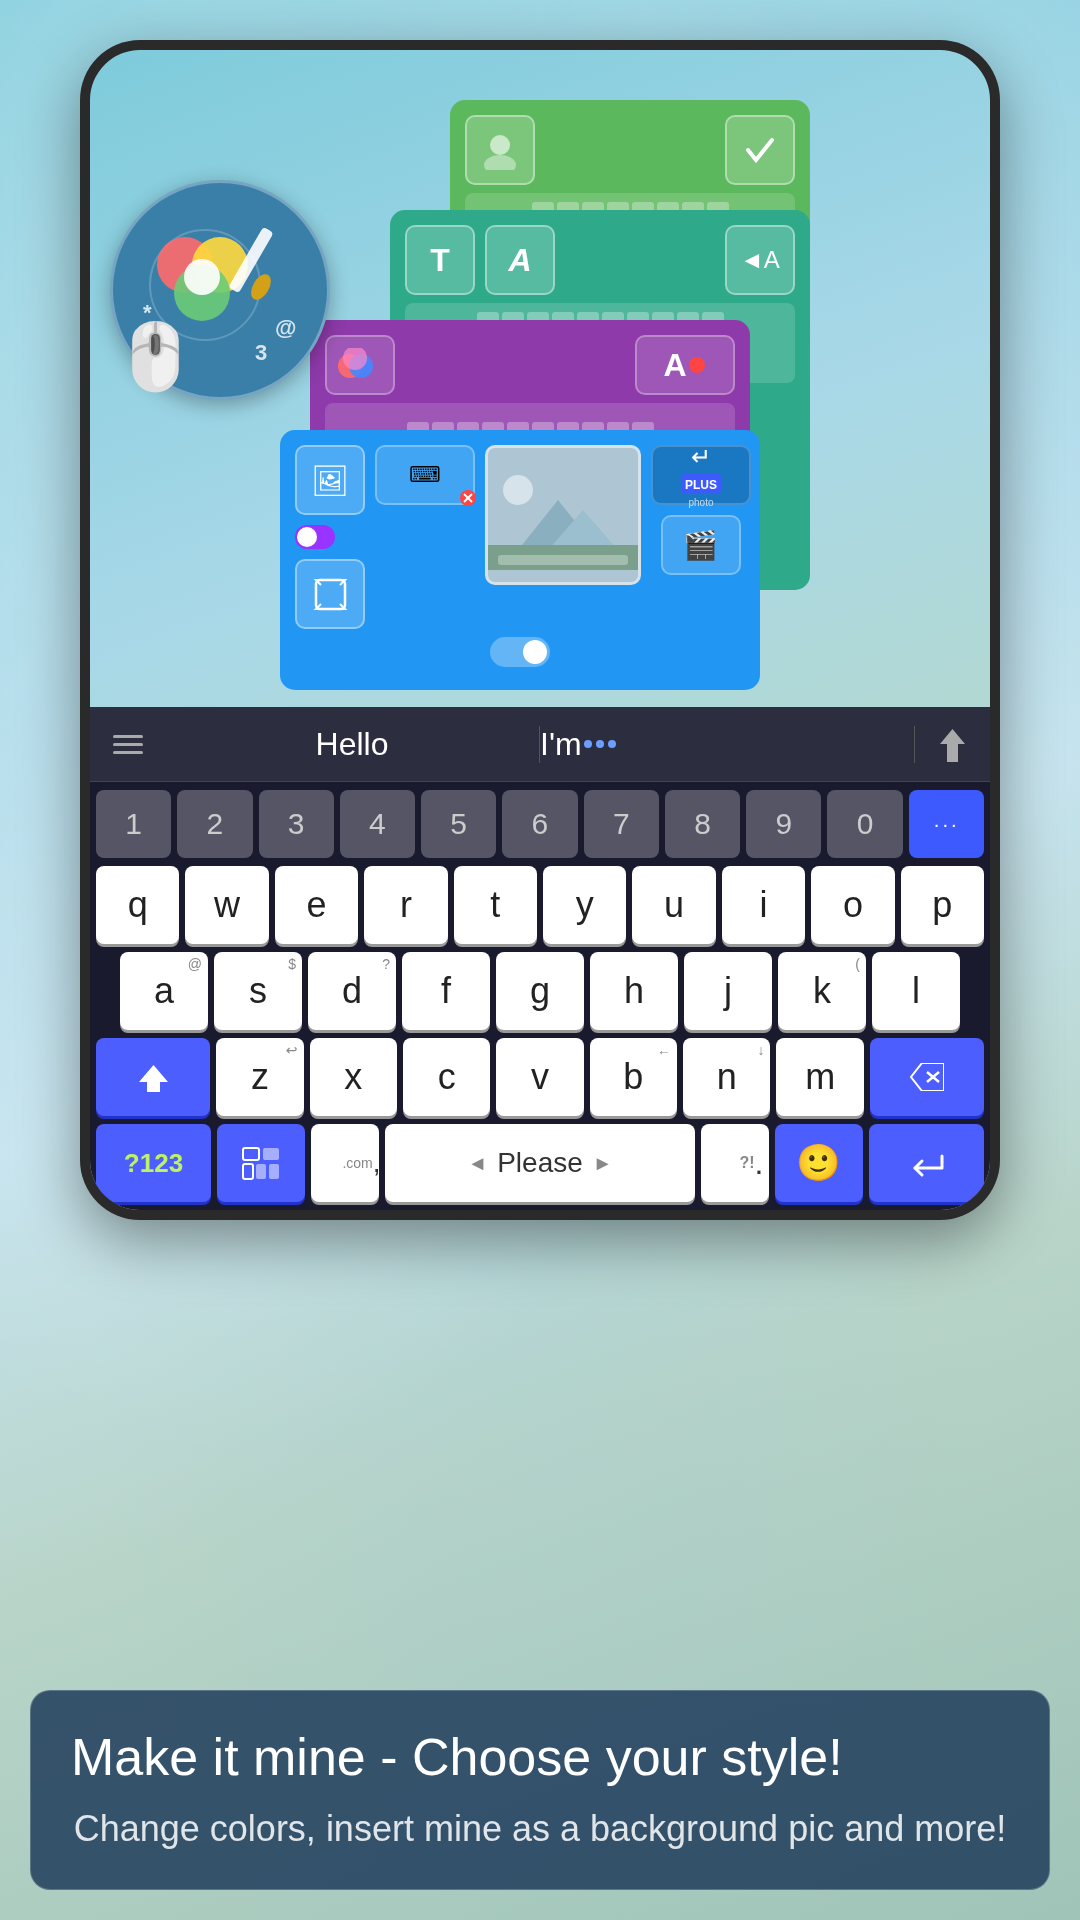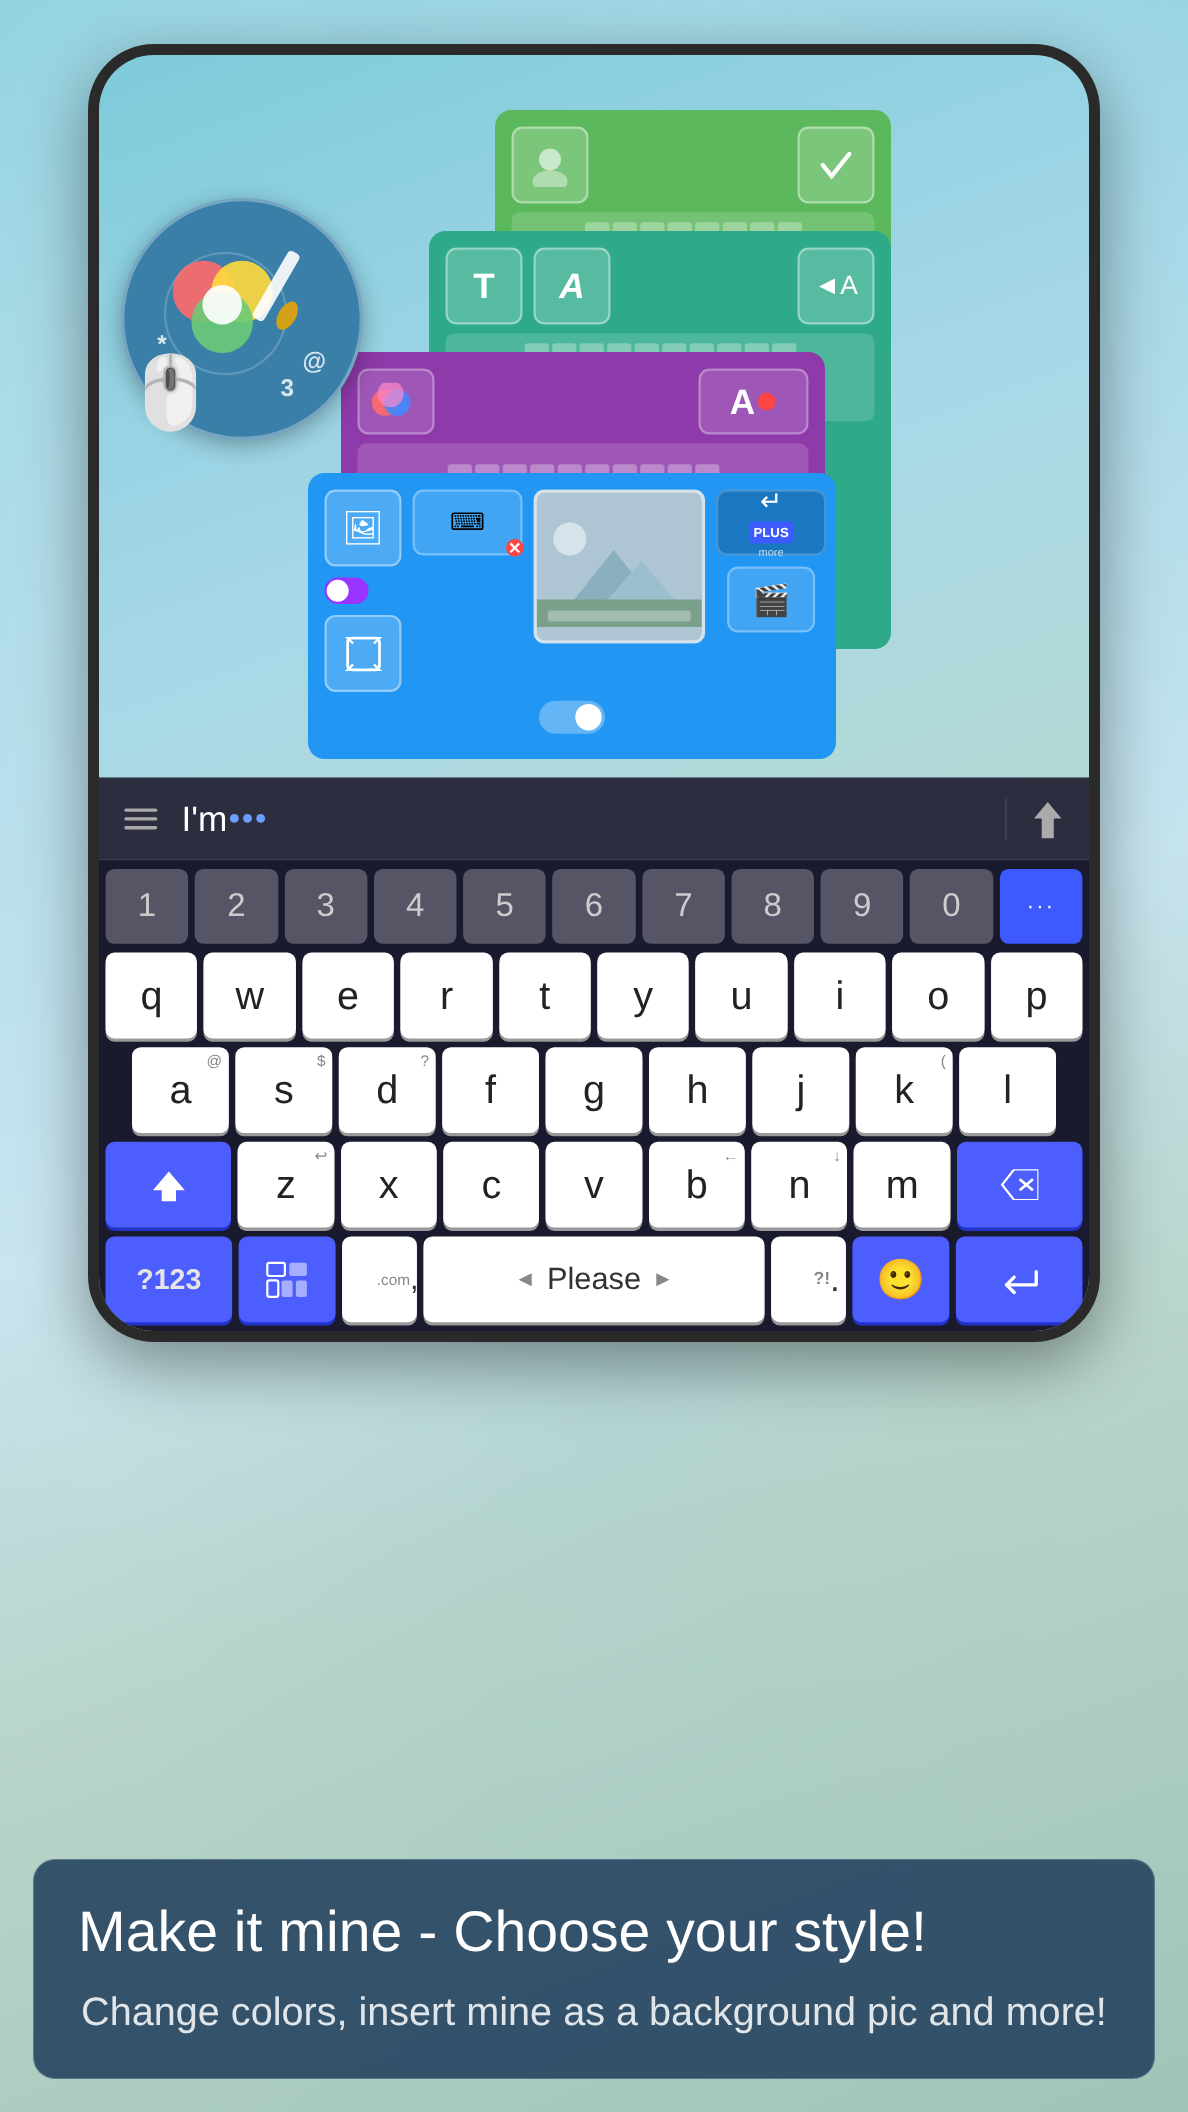--- a/index.html
+++ b/index.html
@@ -372,21 +372,21 @@
     }
 
     .num123-key {
       width: 115px;
       height: 78px;
       background: #4d5eff;
       border-radius: 8px;
       display: flex;
       align-items: center;
       justify-content: center;
-      color: #e5e5e5;
+      color: #bef264;
       font-size: 26px;
       font-weight: 600;
       box-shadow: 0 3px 0 #2233cc;
     }
 
     .layout-key {
       width: 88px;
       height: 78px;
       background: #4d5eff;
       border-radius: 8px;
@@ -713,21 +713,21 @@
               <rect x="10" y="95" width="130" height="10" rx="3" fill="rgba(255,255,255,0.3)"></rect>
             </svg>
           </div>
 
           <div style="display:flex;flex-direction:column;gap:10px;align-items:center;">
             <div style="width:100px;height:60px;background:rgba(0,0,0,0.2);border-radius:10px;border:2px solid rgba(255,255,255,0.2);display:flex;flex-direction:column;align-items:center;justify-content:center;gap:3px;">
               <span style="font-size:24px;color:white;">↵</span>
               <div style="background:#3d5aff;border-radius:4px;padding:1px 4px;">
                 <span style="font-size:12px;color:white;font-weight:bold;">PLUS</span>
               </div>
-              <span style="font-size:10px;color:rgba(255,255,255,0.7);">more</span>
+              <span style="font-size:10px;color:rgba(255,255,255,0.7);">photo</span>
             </div>
             <div style="width:80px;height:60px;background:rgba(255,255,255,0.15);border-radius:10px;border:2px solid rgba(255,255,255,0.3);display:flex;align-items:center;justify-content:center;">
               <span style="font-size:28px;">🎬</span>
             </div>
           </div>
         </div>
 
         <div style="margin-top:8px;display:flex;justify-content:center;">
           <div style="width:60px;height:30px;background:rgba(255,255,255,0.3);border-radius:15px;display:flex;align-items:center;justify-content:flex-end;padding:3px;">
             <div style="width:24px;height:24px;background:white;border-radius:50%;"></div>
@@ -739,20 +739,21 @@
     <div class="keyboard-section">
 
       <div class="suggestion-bar">
         <div class="suggestion-menu-btn">
           <div class="hamburger-icon">
             <div class="hamburger-line"></div>
             <div class="hamburger-line"></div>
             <div class="hamburger-line"></div>
           </div>
         </div>
+        <div class="suggestion-word">Hello</div>
         <div class="suggestion-word" style="display:flex;flex-direction:row;align-items:center;gap:2px;">
           <span>I'm</span>
           <div style="display:flex;gap:4px;">
             <div class="dot"></div>
             <div class="dot"></div>
             <div class="dot"></div>
           </div>
         </div>
         <div class="upload-btn">
           <svg width="35" height="40" viewBox="0 0 35 40">

